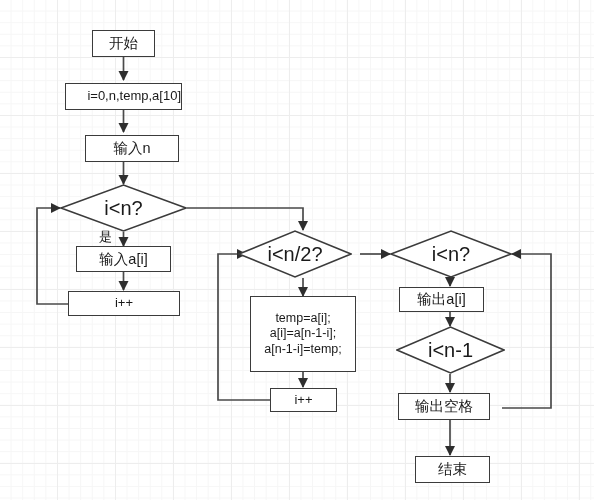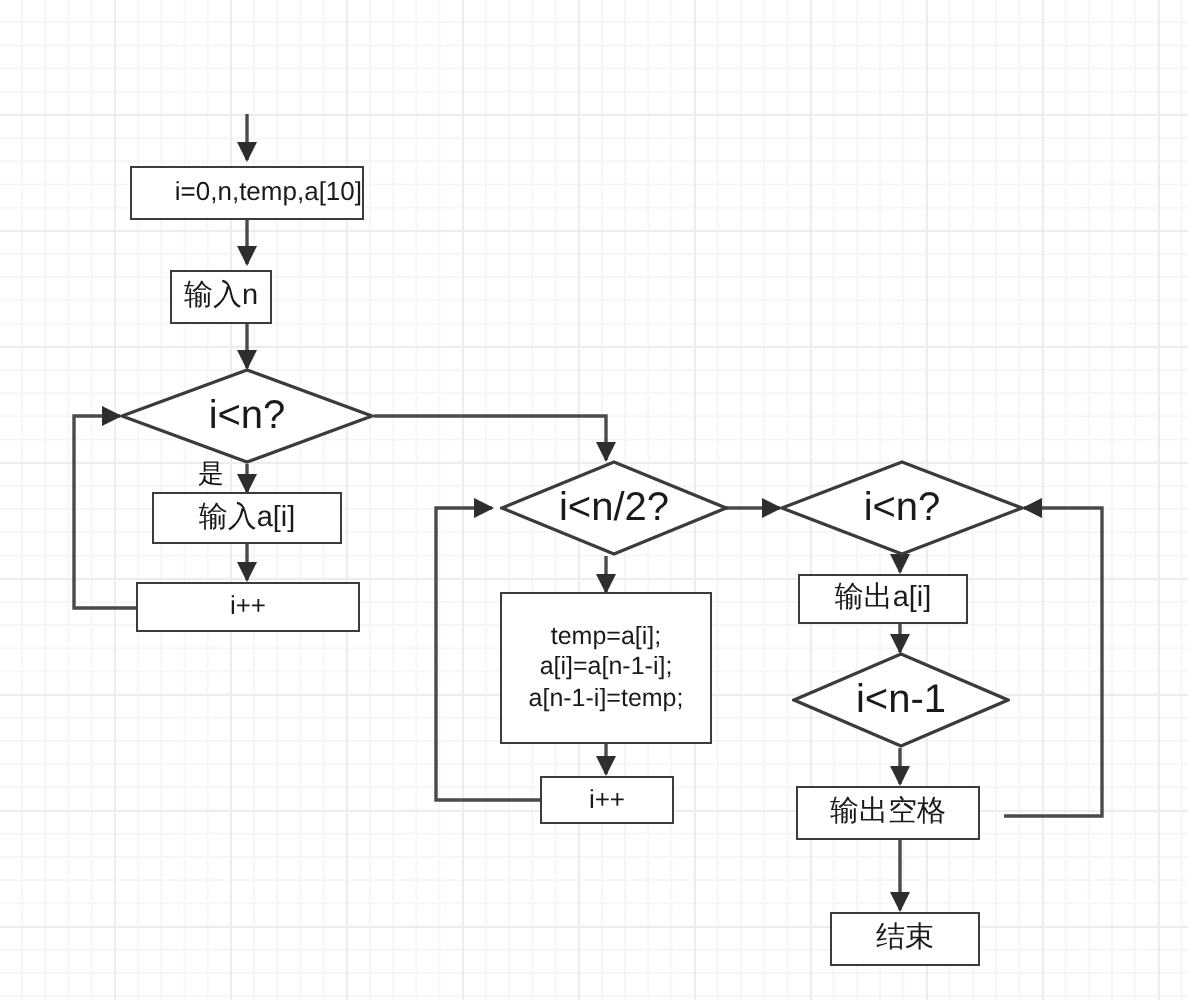--- a/index.html
+++ b/index.html
@@ -103,26 +103,29 @@
       <path d="M 270 400 L 218 400 L 218 254 L 246 254"></path>
       <path d="M 360 254 L 390 254"></path>
       <path d="M 450 278 L 450 286"></path>
       <path d="M 450 312 L 450 326"></path>
       <path d="M 450 374 L 450 392"></path>
       <path d="M 450 420 L 450 455"></path>
       <path d="M 502 408 L 551 408 L 551 254 L 512 254"></path>
     </g>
   </svg>
 
+  <div class="node box cjk" style="left:92px; top:30px; width:63px; height:27px;">
+    <span>开始</span>
+  </div>
 
   <div class="node box" style="left:65px; top:83px; width:117px; height:27px;justify-content:flex-end;">
     <span>i=0,n,temp,a[10]</span>
   </div>
 
-  <div class="node box cjk" style="left:85px; top:135px; width:51px; height:27px;">
+  <div class="node box cjk" style="left:85px; top:135px; width:94px; height:27px;">
     <span>输入n</span>
   </div>
 
   <div class="diamond-wrap" style="left:60px; top:184px; width:127px; height:48px;">
     <svg width="127" height="48" viewBox="0 0 127 48" xmlns="http://www.w3.org/2000/svg">
       <polygon points="1,24 63.5,1 126,24 63.5,47" fill="#ffffff" stroke="#3b3b3b" stroke-width="1.6"></polygon>
     </svg>
     <div class="diamond-label">i&lt;n?</div>
   </div>
 
@@ -131,21 +134,21 @@
   </div>
 
   <div class="node box cjk" style="left:76px; top:246px; width:95px; height:26px;align-items:center;">
     <span>输入a[i]</span>
   </div>
 
   <div class="node box" style="left:68px; top:291px; width:112px; height:25px;">
     <span>i++</span>
   </div>
 
-  <div class="diamond-wrap" style="left:250px; top:230px; width:114px; height:48px;text-decoration:underline;">
+  <div class="diamond-wrap" style="left:238px; top:230px; width:114px; height:48px;text-decoration:underline;">
     <svg width="114" height="48" viewBox="0 0 114 48" xmlns="http://www.w3.org/2000/svg">
       <polygon points="1,24 57,1 113,24 57,47" fill="#ffffff" stroke="#3b3b3b" stroke-width="1.6"></polygon>
     </svg>
     <div class="diamond-label">i&lt;n/2?</div>
   </div>
 
   <div class="node box" style="left:250px; top:296px; width:106px; height:76px; font-size:12.5px;">
     <span>temp=a[i];
 a[i]=a[n-1-i];
 a[n-1-i]=temp;</span>

